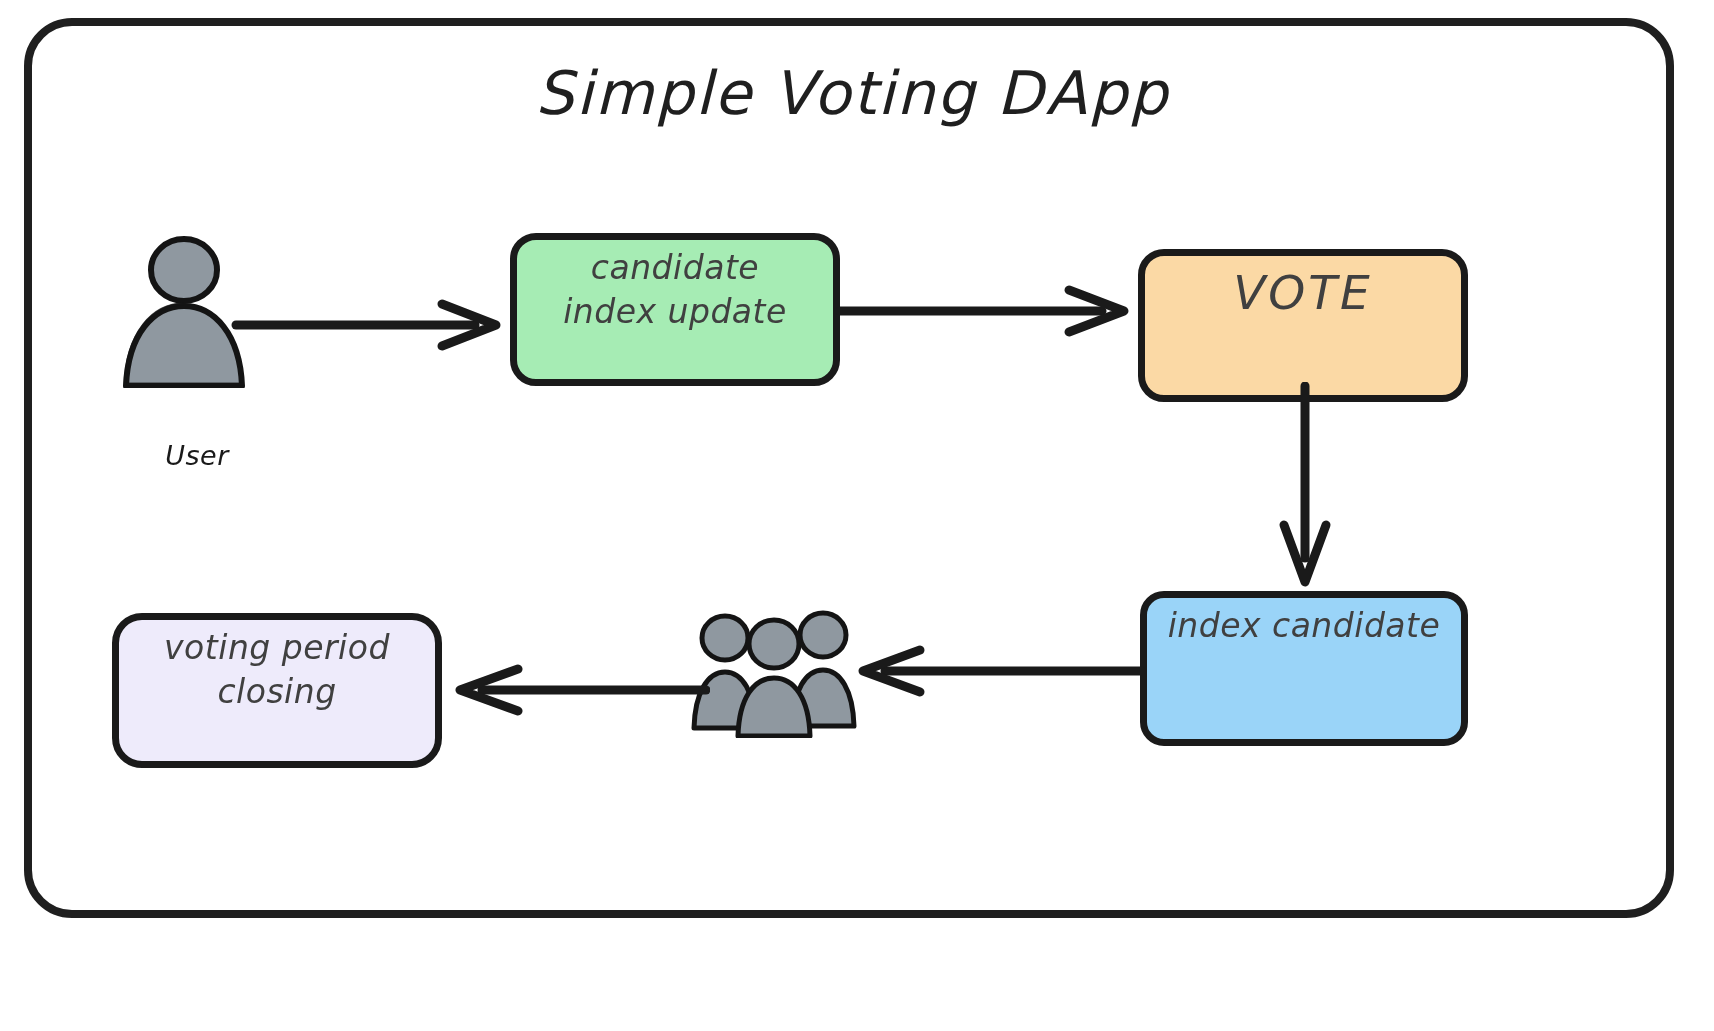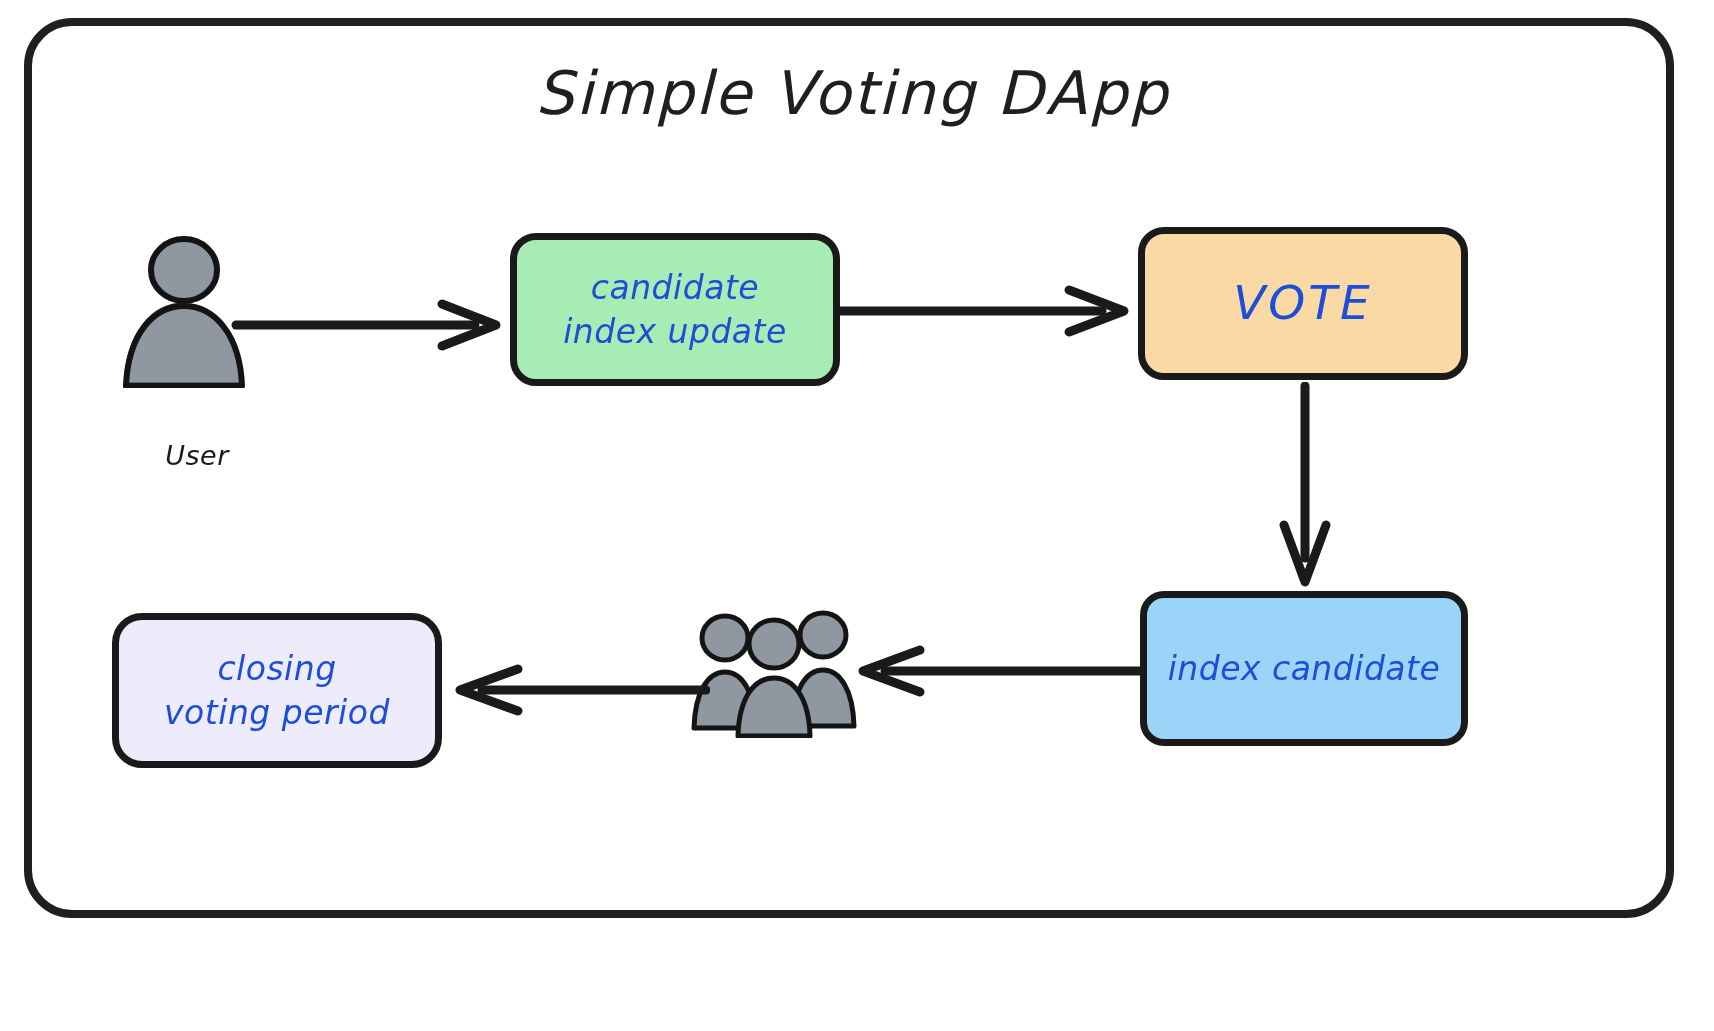--- a/index.html
+++ b/index.html
@@ -46,38 +46,38 @@
     font-style: italic;
     transform: skewX(-3deg);
   }
   
   .node {
     position: absolute;
     box-sizing: border-box;
     border: 7px solid #1a1a1a;
     border-radius: 22px;
     display: flex;
-    align-items: center;
+    align-items: flex-start;
     justify-content: center;
     text-align: center;
-    color: #1d4ed8;
+    color: #404040;
     font-family: "DejaVu Sans", sans-serif;
     font-size: 33px;
     line-height: 1.32;
     font-style: italic;
     letter-spacing: 0.5px;
     padding: 6px 10px;
   }
   #node-candidate-index {
     left: 510px;  top: 233px;  width: 330px; height: 153px;
     background: #a6ecb4;
     border-radius: 26px;
   }
   #node-vote {
-    left: 1138px; top: 227px; width: 330px; height: 153px;
+    left: 1138px; top: 249px; width: 330px; height: 153px;
     background: #fbd9a5;
     border-radius: 26px;
     font-size: 47px;
     letter-spacing: 3px;
   }
   #node-update-count {
     left: 1140px; top: 591px; width: 328px; height: 155px;
     background: #9ad4f8;
     border-radius: 24px;
   }
@@ -188,18 +188,18 @@
 
   <div class="arrow" style="left:440px; top:657px;">
     <svg width="270" height="66" viewBox="0 0 270 66">
       <path d="M266 33 L42 33" stroke="#1a1a1a" stroke-width="9" stroke-linecap="round" fill="none"></path>
       <path d="M78 12 L20 33 L78 54" stroke="#1a1a1a" stroke-width="9" fill="none" stroke-linecap="round" stroke-linejoin="round"></path>
     </svg>
   </div>
 
   <div class="node" id="node-voting-closing">
     <div>
+      <span>voting period</span>
       <span>closing</span>
-      <span>voting period</span>
     </div>
   </div>
 
 </div>
 
 </body></html>

